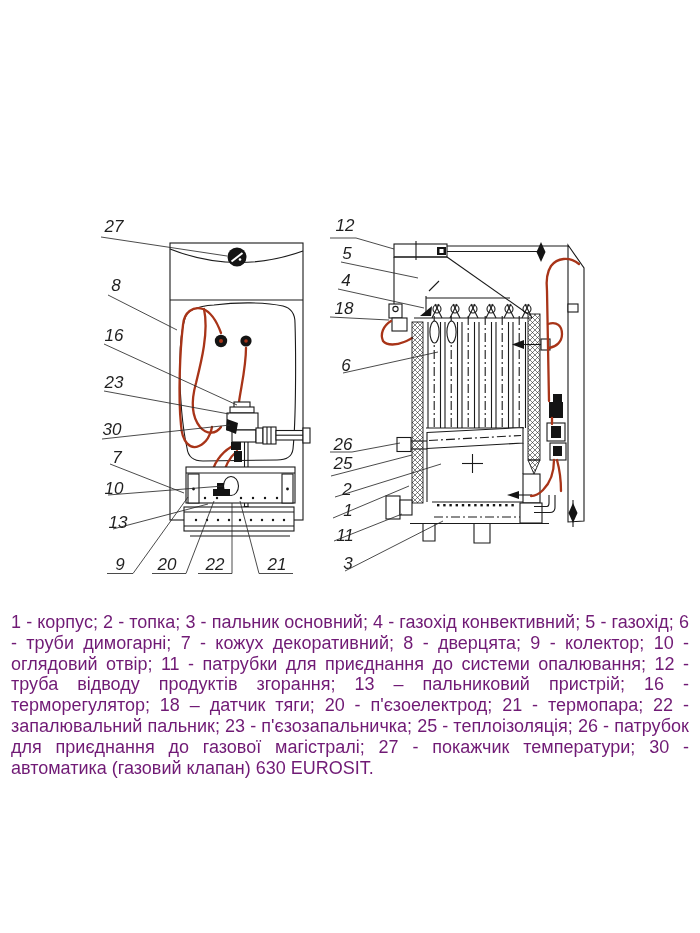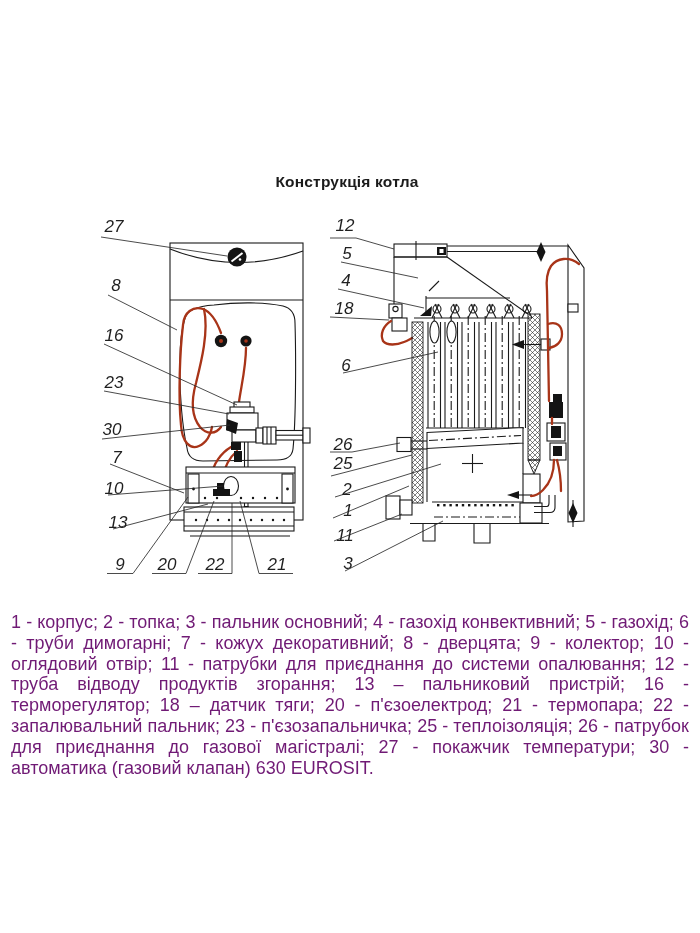--- a/index.html
+++ b/index.html
@@ -16,21 +16,20 @@
   .wire{stroke:#a83418;stroke-width:2.3;fill:none;stroke-linecap:round;}
   .leader{stroke:#2a2a2a;stroke-width:.85;fill:none;}
   .dd{stroke-dasharray:9 3 2 3;}
   .callout{font-family:"Liberation Sans",sans-serif;font-style:italic;font-size:17px;fill:#1f1f1f;}
 </style>
 </head>
 <body>
 
 <div class="page">
 
-  <h1 class="title">Конструкція котла</h1>
 
   <svg class="drawing" width="700" height="933" viewBox="0 0 700 933">
     <defs>
       <pattern id="hatch" width="5" height="5" patternUnits="userSpaceOnUse">
         <path d="M0,5 L5,0 M0,0 L5,5" stroke="#1a1a1a" stroke-width="0.55"></path>
       </pattern>
     </defs>
 
     <g>
       <rect x="170" y="243" width="133" height="277" class="wh" stroke-width="1.6"></rect>

